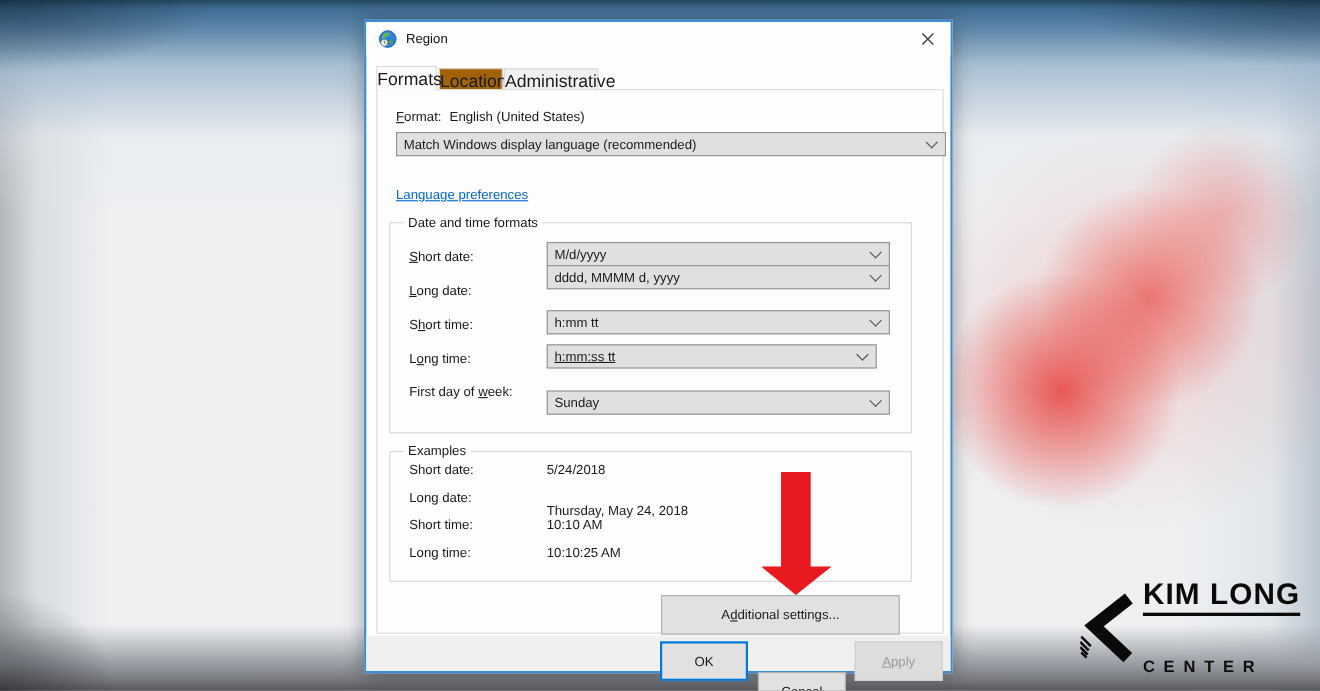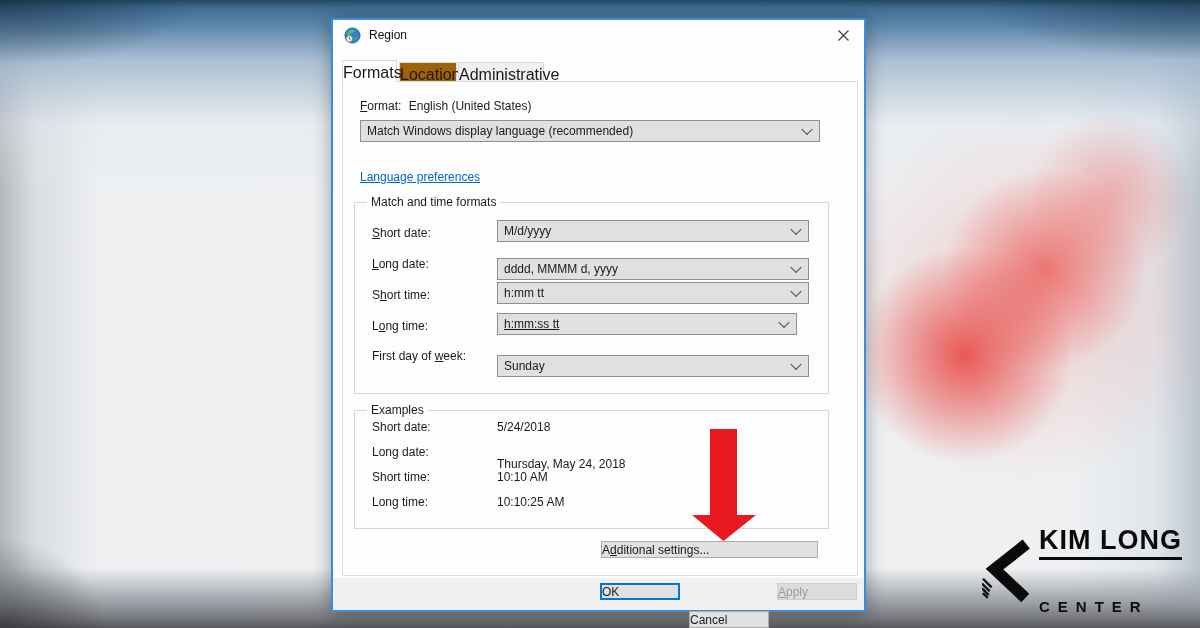--- a/index.html
+++ b/index.html
@@ -38,22 +38,22 @@
   
   .lbl{position:absolute;white-space:nowrap;}
   .accel{text-decoration:underline;}
   .combo{position:absolute;height:22px;background:#e0e0e2;border:1px solid #8f8f8f;box-sizing:border-box;
     display:flex;align-items:center;padding:0 24px 0 6px;cursor:default;z-index:3;}
   .combo .chev{position:absolute;right:8px;top:50%;width:7px;height:7px;border-right:1.5px solid #4d4d4d;
     border-bottom:1.5px solid #4d4d4d;transform:translateY(-70%) rotate(45deg);}
   .link{position:absolute;color:#0066cc;text-decoration:underline;cursor:pointer;z-index:3;}
   .groupbox{position:absolute;border:1px solid #d5d6d8;box-sizing:border-box;z-index:3;}
   .groupbox .legend{position:absolute;top:-8px;left:12px;background:#fdfdfd;padding:0 4px;white-space:nowrap;}
-  .btn{position:absolute;height:17px;background:#e1e1e1;border:1px solid #adadad;box-sizing:border-box;
-    display:flex;align-items:center;font-size:12px;color:#1a1a1a;cursor:pointer;z-index:4;}
+  .btn{position:absolute;height:36px;background:#e1e1e1;border:1px solid #adadad;box-sizing:border-box;
+    display:flex;align-items:center;justify-content:center;font-size:12px;color:#1a1a1a;cursor:pointer;z-index:4;}
   .btn.focused{border:2px solid #0078d7;}
   .btn.disabled{background:#dddddd;border-color:#cfcfcf;color:#9b9b9b;cursor:default;}
   
   .arrow{position:absolute;left:688px;top:426px;z-index:10;}
   
   .logo{position:absolute;right:18px;bottom:14px;display:flex;align-items:center;gap:7px;z-index:5;}
   .logo-text{display:flex;flex-direction:column;}
   .logo-line1{font-size:27px;font-weight:800;letter-spacing:1px;color:#0a0a0a;line-height:1;}
   .logo-rule{height:3px;background:#0a0a0a;margin:3px 0 3px 0;}
   .logo-line2{font-size:15px;font-weight:700;letter-spacing:8px;color:#0d0d0d;line-height:1;margin-top:36px;}
@@ -85,39 +85,39 @@
     <div class="tab active"><span>Formats</span></div>
     <div class="tab i1"><span>Location</span></div>
     <div class="tab i2"><span>Administrative</span></div>
 
     <div class="tabpage"></div>
 
     <div class="lbl" style="left:27px;top:79px;z-index:3;">
       <span class="accel">F</span><span>ormat:</span>
       <span style="margin-left:4px;">English (United States)</span>
     </div>
-    <div class="combo" style="left:27px;top:100px;width:460px;">
+    <div class="combo" style="left:27px;top:100px;width:500px;">
       <span>Match Windows display language (recommended)</span>
       <span class="chev"></span>
     </div>
 
     <a class="link" style="left:27px;top:150px;">Language preferences</a>
 
     <div class="groupbox" style="left:21px;top:182px;width:475px;height:192px;">
-      <span class="legend">Match and time formats</span>
+      <span class="legend">Date and time formats</span>
     </div>
 
     <div class="lbl" style="left:39px;top:206px;z-index:3;"><span></span><span class="accel">S</span><span>hort date:</span></div>
     <div class="combo" style="left:164px;top:200px;width:312px;">
       <span>M/d/yyyy</span>
         <span class="chev"></span>
     </div>
 
     <div class="lbl" style="left:39px;top:237px;z-index:3;"><span></span><span class="accel">L</span><span>ong date:</span></div>
-    <div class="combo" style="left:164px;top:238px;width:312px;">
+    <div class="combo" style="left:164px;top:221px;width:312px;">
       <span>dddd, MMMM d, yyyy</span>
         <span class="chev"></span>
     </div>
 
     <div class="lbl" style="left:39px;top:268px;z-index:3;"><span>S</span><span class="accel">h</span><span>ort time:</span></div>
     <div class="combo" style="left:164px;top:262px;width:312px;">
       <span>h:mm tt</span>
         <span class="chev"></span>
     </div>
 

